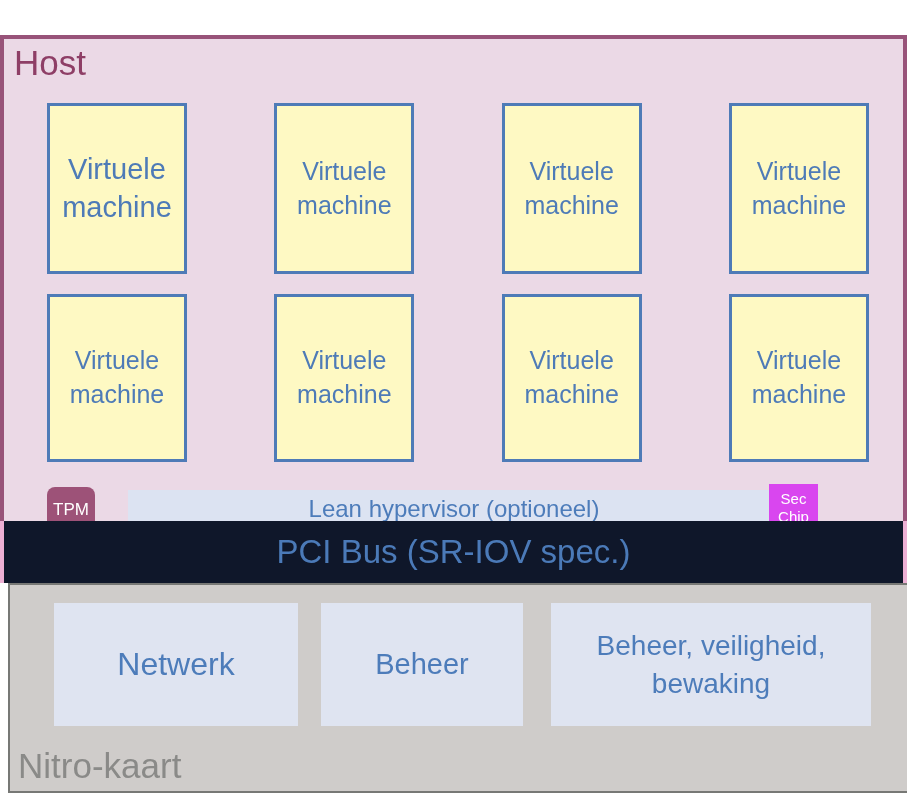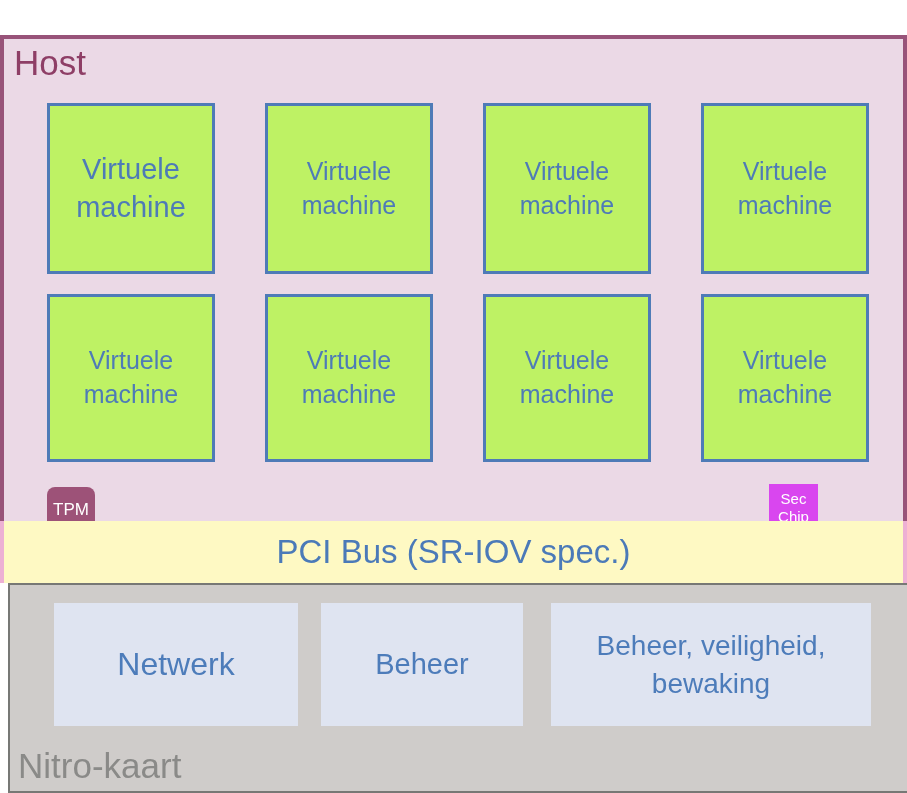--- a/index.html
+++ b/index.html
@@ -30,22 +30,22 @@
   }
   .vm-row {
     position: absolute;
     left: 43px; right: 34px;
     display: flex;
     justify-content: space-between;
   }
   .vm-row.row1 { top: 64px; }
   .vm-row.row2 { top: 255px; }
   .vm-box {
-    width: 168px; height: 171px;
-    background: #bef264;
+    width: 140px; height: 171px;
+    background: #fef9c3;
     border: 3px solid #4E7BB7;
     box-sizing: border-box;
     display: flex;
     align-items: center;
     justify-content: center;
     text-align: center;
     color: #4E7BB7;
     font-size: 25px;
     line-height: 1.35;
     padding: 0 6px;
@@ -88,21 +88,21 @@
     align-items: center;
     justify-content: center;
     text-align: center;
   }
 
   
   .pci-bus {
     position: absolute;
     left: 0; top: 521px;
     width: 907px; height: 62px;
-    background: #fef9c3;
+    background: #0f172a;
     border-left: 4px solid #EDB0D4;
     border-right: 4px solid #EDB0D4;
     box-sizing: border-box;
     display: flex;
     align-items: center;
     justify-content: center;
     color: #4B7AB8;
     font-size: 33px;
   }
 
@@ -155,20 +155,21 @@
     </div>
 
     <div class="vm-row row2">
       <div class="vm-box">Virtuele machine</div>
       <div class="vm-box">Virtuele machine</div>
       <div class="vm-box">Virtuele machine</div>
       <div class="vm-box">Virtuele machine</div>
     </div>
 
     <div class="tpm-chip">TPM</div>
+    <div class="hypervisor-bar">Lean hypervisor (optioneel)</div>
     <div class="sec-chip">Sec Chip</div>
   </div>
 
   <div class="pci-bus">
     <span>PCI Bus (SR-IOV spec.)</span>
   </div>
 
   <div class="nitro-card">
     <div class="nitro-box netwerk">Netwerk</div>
     <div class="nitro-box opslag">Beheer</div>

